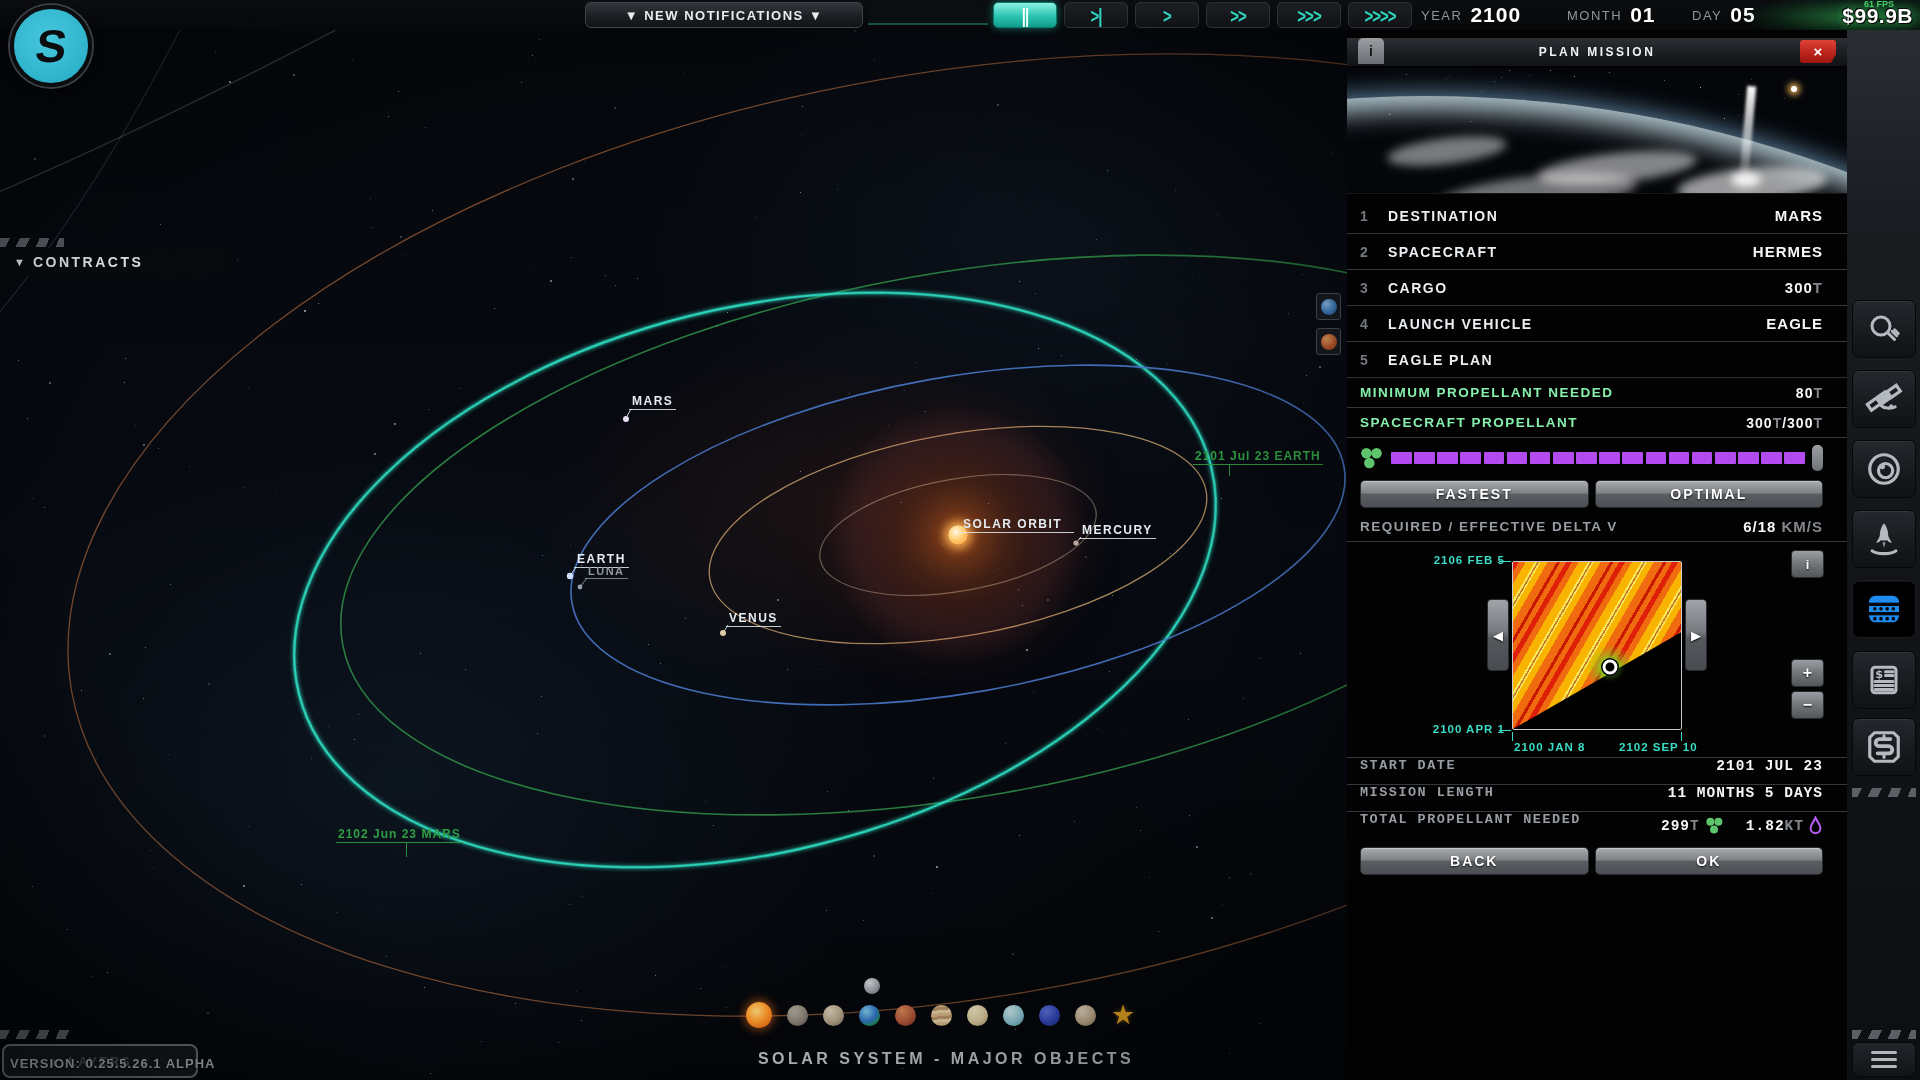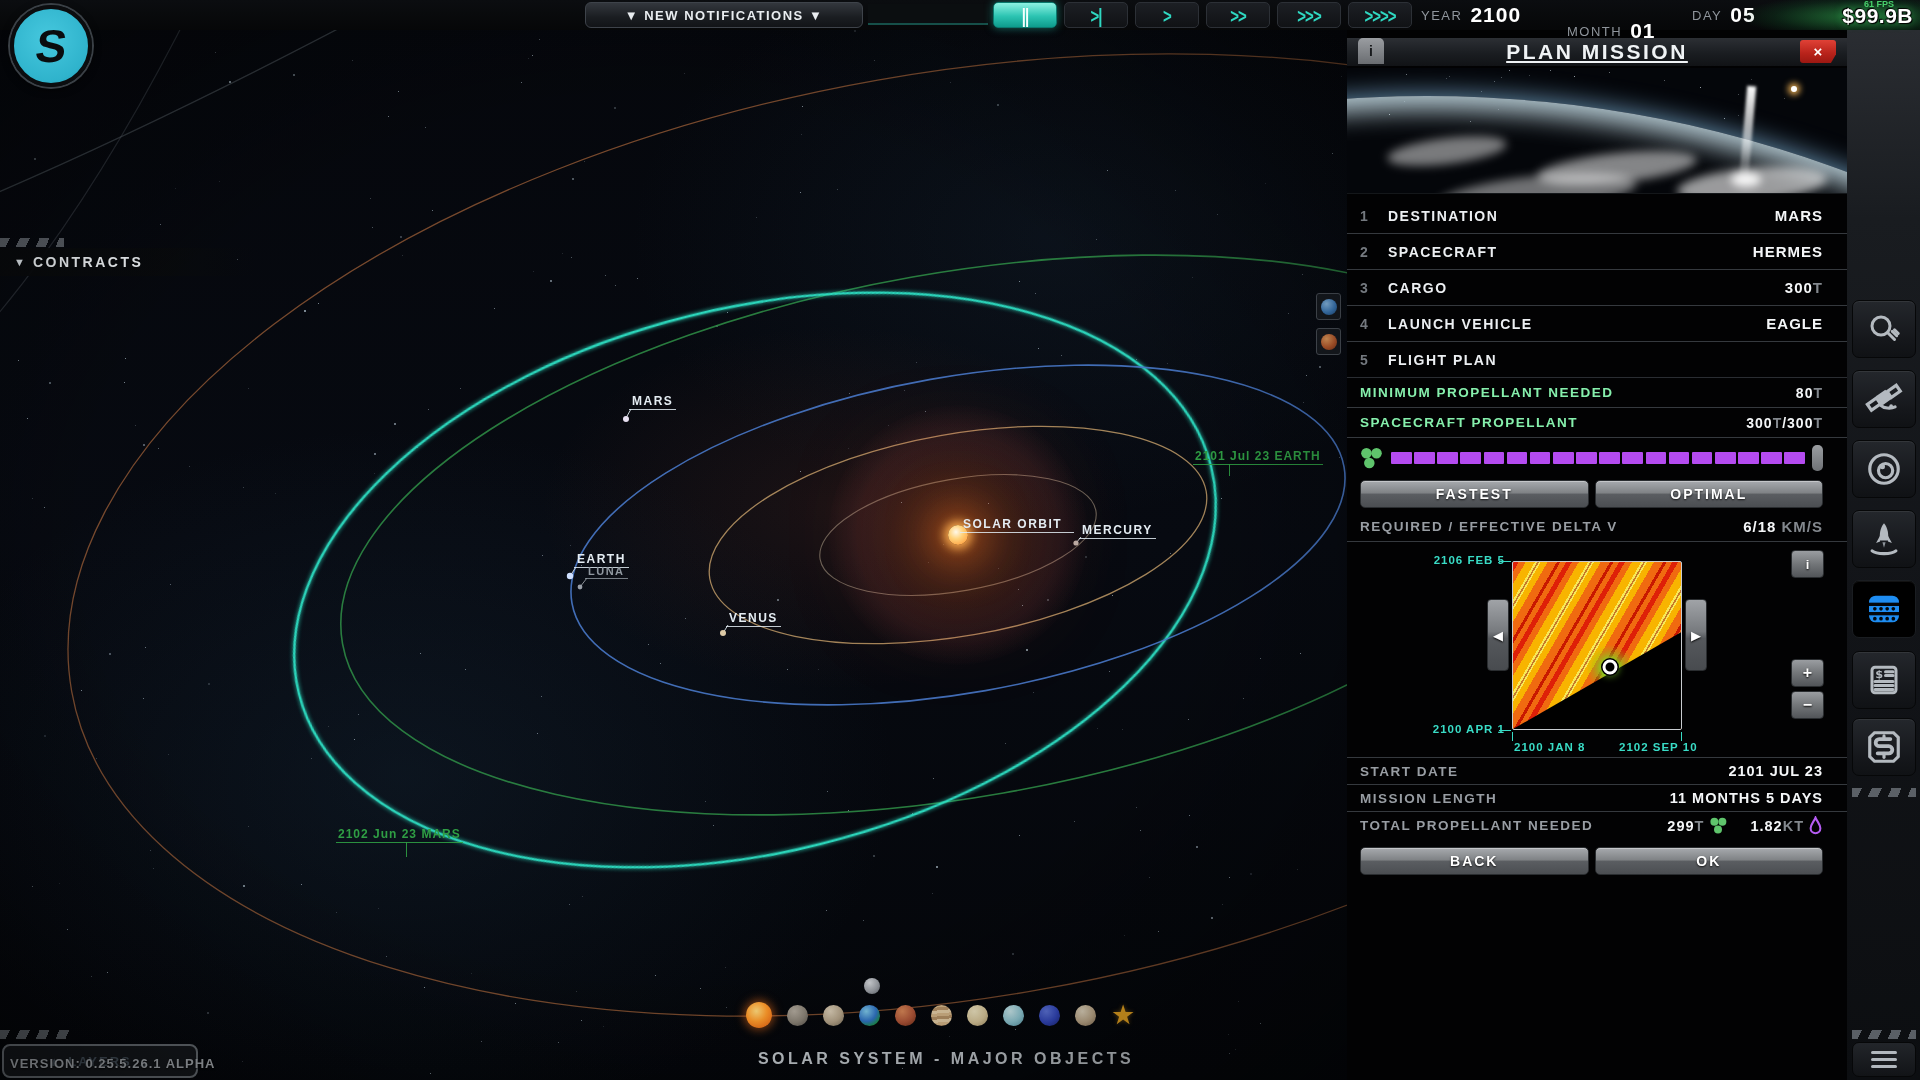--- a/index.html
+++ b/index.html
@@ -88,21 +88,21 @@
   .money .amt{position:absolute;right:7px;top:4px;font-size:21px;font-weight:900;letter-spacing:.5px;color:#fff;
     text-shadow:0 0 2px #000,1px 1px 1px #000,-1px -1px 1px #000,0 0 8px rgba(70,220,110,.6);}
   .money .fps{position:absolute;right:26px;top:-1px;font-size:9px;font-weight:bold;color:#49cf6b;}
 
   
   .panel{position:absolute;left:1347px;top:30px;width:500px;height:1050px;background:#020203;z-index:20;
     padding-top:8px;}
   .p-header{position:relative;height:28px;margin:0 0 2px 0;
     background:linear-gradient(180deg,#2c2f34 0%,#1a1d21 55%,#111316 100%);
     display:flex;align-items:center;justify-content:center;}
-  .p-title{font-size:21px;font-weight:bold;letter-spacing:2.5px;color:#f0f3f5;text-decoration:underline;}
+  .p-title{font-size:12px;font-weight:bold;letter-spacing:2.5px;color:#f0f3f5;}
   .info-tab{position:absolute;left:11px;top:0px;width:26px;height:26px;border-radius:5px 5px 0 0;
     background:linear-gradient(180deg,#9a9da1,#6a6d71);display:flex;align-items:center;justify-content:center;
     color:#17191c;font-weight:900;font-size:14px;}
   .close-btn{position:absolute;right:11px;top:2px;width:36px;height:23px;border-radius:3px;
     background:linear-gradient(180deg,#e04136 0%,#b7221a 60%,#9c1812 100%);
     clip-path:polygon(0 0,100% 0,100% 62%,86% 100%,0 100%);
     display:flex;align-items:center;justify-content:center;color:#fff;font-weight:900;font-size:15px;}
   .hero{position:relative;height:126px;overflow:hidden;background:#04060a;border-bottom:1px solid #14171a;}
   .hero i{position:absolute;background:#dfeaf2;border-radius:50%;}
   .hero-planet{position:absolute;left:-1120px;top:28px;width:2400px;height:2400px;border-radius:50%;
@@ -158,21 +158,21 @@
   .plot .pmark{position:absolute;left:58%;top:63%;width:15px;height:15px;border:3px solid #fff;border-radius:50%;
     background:#000;transform:translate(-50%,-50%);box-shadow:0 0 0 1.5px #000,0 0 7px 2px rgba(130,220,40,.55);}
   .pork .tickline{position:absolute;background:#39dcc6;}
   .arrow-btn{position:absolute;width:22px;height:72px;font-size:13px;color:#fff;border-radius:4px;
     border:1px solid #2a2d30;background:linear-gradient(180deg,#a0a3a7 0%,#777a7e 45%,#55585c 55%,#484b4f 100%);
     display:flex;align-items:center;justify-content:center;text-shadow:0 1px 2px #000;}
   .sq-btn{position:absolute;width:33px;height:28px;border-radius:4px;font-size:16px;font-weight:900;color:#fff;
     border:1px solid #2a2d30;background:linear-gradient(180deg,#9a9da1 0%,#737679 50%,#525559 100%);
     display:flex;align-items:center;justify-content:center;text-shadow:0 1px 2px #000;}
 
-  .srow{display:flex;align-items:center;height:27px;border-bottom:1px solid #35393e;padding:0 24px 0 13px;}
+  .srow{display:flex;height:27px;border-bottom:1px solid #35393e;padding:0 24px 0 13px;font-family:Liberation Mono, monospace;}
   .srow .plabel{color:#989da3;font-size:13.5px;}
   .srow .pval{font-size:14.5px;}
   .srow.nosep{border-bottom:none;}
   .totgrp{display:flex;align-items:center;gap:4px;}
 
   
   .sidebar{position:absolute;left:1847px;top:30px;width:73px;height:1050px;z-index:25;
     background:linear-gradient(180deg,#2a2d32 0%,#191c20 18%,#121418 55%,#0c0e11 100%);}
   .sbtn{position:absolute;left:5px;width:64px;height:58px;border-radius:7px;
     background:linear-gradient(180deg,#24272c 0%,#15171b 70%,#101215 100%);
@@ -524,21 +524,21 @@
           <b>&gt;&gt;&gt;</b>
         </div>
       <div class="sp">
           <b>&gt;&gt;&gt;&gt;</b>
         </div>
     </div>
     <div class="clockgrp" style="left:1421px;">
       <span class="cl">YEAR</span>
         <span class="cv">2100</span>
     </div>
-    <div class="clockgrp" style="left:1567px;margin-top:16px;">
+    <div class="clockgrp" style="left:1567px;">
       <span class="cl">MONTH</span>
         <span class="cv">01</span>
     </div>
     <div class="clockgrp" style="left:1692px;">
       <span class="cl">DAY</span>
         <span class="cv">05</span>
     </div>
     <div class="money">
       <span class="fps">61 FPS</span>
       <span class="amt">$99.9B</span>
@@ -583,21 +583,21 @@
         <span class="plabel">CARGO</span>
         <span class="pval"><span>300</span><span class="unit">T</span></span>
       </div>
       <div class="prow">
         <span class="pnum">4</span>
         <span class="plabel">LAUNCH VEHICLE</span>
         <span class="pval">EAGLE</span>
       </div>
       <div class="prow" style="border-bottom-color:#2a2d32;">
         <span class="pnum">5</span>
-        <span class="plabel">FLIGHT PLAN</span>
+        <span class="plabel">EAGLE PLAN</span>
       </div>
       <div class="prow grey">
         <span class="plabel">MINIMUM PROPELLANT NEEDED</span>
         <span class="pval"><span>80</span><span class="unit">T</span></span>
       </div>
       <div class="prow grey">
         <span class="plabel">SPACECRAFT PROPELLANT</span>
         <span class="pval"><span>300</span><span class="unit">T</span><span>/</span><span>300</span><span class="unit">T</span></span>
       </div>
 

